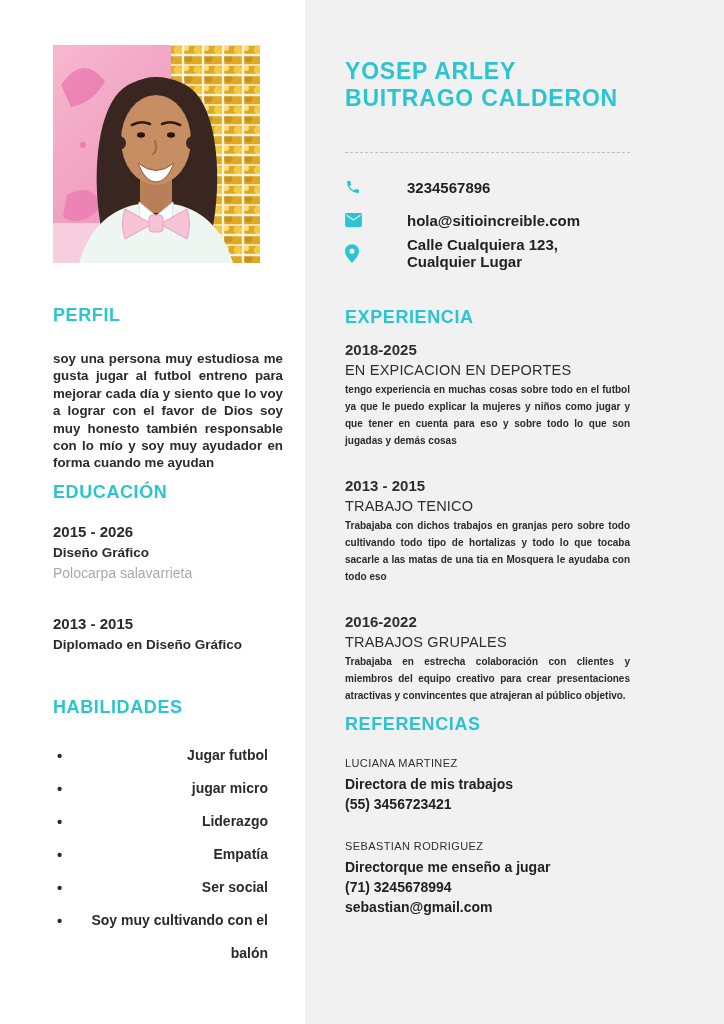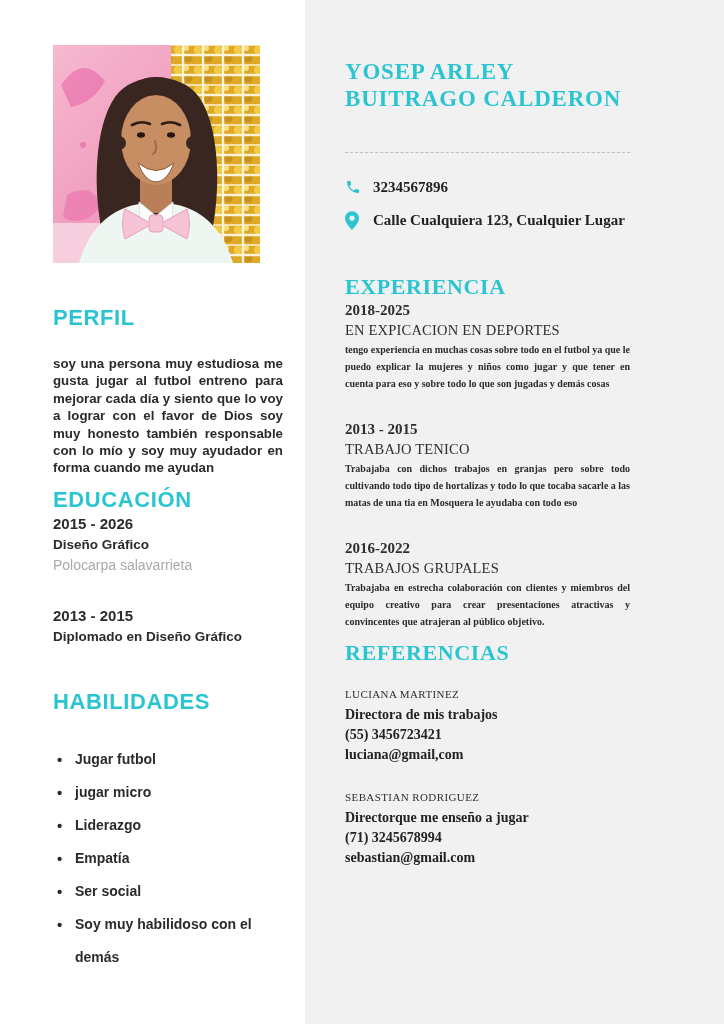--- a/index.html
+++ b/index.html
@@ -14,72 +14,72 @@
 
   
   .col-left {
     width: 305px; background: #ffffff;
     padding: 45px 22px 0 53px;
   }
   .photo-frame {
     width: 207px; height: 218px; overflow: hidden; display: block;
   }
   .section-title {
-    color: #2bc5d1; font-size: 22px; font-weight: bold;
+    color: #2bc5d1; font-size: 18px; font-weight: bold;
     letter-spacing: 0.6px;
   }
   .profile-text {
     margin-top: 24px;
     font-size: 13.3px; font-weight: bold; line-height: 17.4px;
     text-align: justify; color: #2b2b2b;
   }
   .left-title-perfil { margin-top: 42px; }
   .left-title-edu { margin-top: 10px; }
-  .edu-entry-1 { }
+  .edu-entry-1 { margin-top: 18px; }
   .edu-entry-2 { margin-top: 30px; }
   .edu-dates { font-size: 15px; font-weight: bold; line-height: 22px; }
   .edu-degree { font-size: 13.5px; font-weight: bold; line-height: 20px; }
   .edu-school { font-size: 14px; font-weight: normal; color: #a9a9a9; line-height: 20px; }
   .left-title-skills { margin-top: 42px; }
-  .skills-list { margin-top: 28px; list-style: none; }
+  .skills-list { margin-top: 21px; list-style: none; text-align: right; }
   .skills-list li {
     position: relative; padding-left: 22px;
     font-size: 14px; font-weight: bold; line-height: 33px;
     max-width: 215px;
   }
   .skills-list li::before {
     content: "•"; position: absolute; left: 4px; top: 0;
     font-size: 15px;
   }
 
   
   .col-right {
     flex: 1; background: #f1f1f2;
     padding: 58px 94px 0 40px;
-    font-family: Liberation Serif, serif;
   }
   .person-name {
     color: #2bc5d1; font-size: 23px; font-weight: bold;
     line-height: 27px; letter-spacing: 0.8px;
   }
   .divider {
     margin-top: 40px; border: none;
     border-top: 1.6px dashed #bdbdbd; height: 0;
   }
   .contact-block { margin-top: 24px; }
   .contact-row {
     display: flex; align-items: center; height: 20px;
     margin-bottom: 13px;
+    gap: 34px;
   }
   .contact-icon { width: 17px; height: 20px; flex: 0 0 17px; margin-right: 11px; display: flex; align-items: center; }
   .contact-icon svg { display: block; }
   .contact-text { font-size: 15px; font-weight: bold; color: #222; }
 
   .right-title-exp { margin-top: 44px; }
-  .exp-entry-1 { margin-top: 0; }
+  .exp-entry-1 { margin-top: 12px; }
   .exp-entry-2 { margin-top: 27px; }
   .exp-entry-3 { margin-top: 27px; }
   .exp-period { font-size: 15px; font-weight: bold; line-height: 20px; color: #2e2e2e; }
   .exp-role {
     font-size: 14.5px; font-weight: normal; line-height: 20px;
     color: #2e2e2e; letter-spacing: 0.2px;
   }
   .exp-desc {
     font-size: 10px; font-weight: bold; line-height: 17px;
     text-align: justify; color: #2b2b2b; margin-top: 1px;
@@ -169,41 +169,49 @@
       <div class="edu-degree">Diplomado en Diseño Gráfico</div>
     </div>
 
     <h2 class="section-title left-title-skills">HABILIDADES</h2>
     <ul class="skills-list">
       <li>Jugar futbol</li>
       <li>jugar micro</li>
       <li>Liderazgo</li>
       <li>Empatía</li>
       <li>Ser social</li>
-      <li>Soy muy habilidoso con el demás</li>
+      <li>Soy muy cultivando con el balón</li>
     </ul>
   </div>
 
   <div class="col-right">
 
     <h1 class="person-name"><span>YOSEP ARLEY</span><br><span>BUITRAGO CALDERON</span></h1>
 
     <hr class="divider">
 
     <div class="contact-block">
       <div class="contact-row">
         <span class="contact-icon">
           <svg width="16" height="16" viewBox="0 0 24 24">
               <path fill="#2bc5d1" d="M6.6 10.8c1.4 2.8 3.8 5.1 6.6 6.6l2.2-2.2c.3-.3.7-.4 1-.2 1.1.4 2.4.6 3.6.6.6 0 1 .4 1 1V20c0 .6-.4 1-1 1C10.8 21 3 13.2 3 4c0-.6.4-1 1-1h3.5c.6 0 1 .4 1 1 0 1.2.2 2.4.6 3.6.1.3 0 .7-.2 1l-2.3 2.2z"></path>
             </svg>
         </span>
         <span class="contact-text">3234567896</span>
       </div>
       <div class="contact-row">
         <span class="contact-icon">
+          <svg width="17" height="14" viewBox="0 0 24 20">
+              <path fill="#2bc5d1" d="M2 0h20c1.1 0 2 .9 2 2v16c0 1.1-.9 2-2 2H2c-1.1 0-2-.9-2-2V2C0 .9.9 0 2 0zm10 11L22 4V2L12 9 2 2v2l10 7z"></path>
+            </svg>
+        </span>
+        <span class="contact-text">hola@sitioincreible.com</span>
+      </div>
+      <div class="contact-row">
+        <span class="contact-icon">
           <svg width="14" height="19" viewBox="0 0 24 32">
               <path fill="#2bc5d1" d="M12 0C5.4 0 0 5.4 0 12c0 9 12 20 12 20s12-11 12-20C24 5.4 18.6 0 12 0zm0 16.5c-2.5 0-4.5-2-4.5-4.5s2-4.5 4.5-4.5 4.5 2 4.5 4.5-2 4.5-4.5 4.5z"></path>
             </svg>
         </span>
         <span class="contact-text">Calle Cualquiera 123, Cualquier Lugar</span>
       </div>
     </div>
 
     <h2 class="section-title right-title-exp">EXPERIENCIA</h2>
 
@@ -224,21 +232,20 @@
       <div class="exp-role">TRABAJOS GRUPALES</div>
       <p class="exp-desc">Trabajaba en estrecha colaboración con clientes y miembros del equipo creativo para crear presentaciones atractivas y convincentes que atrajeran al público objetivo.</p>
     </div>
 
     <h2 class="section-title right-title-refs">REFERENCIAS</h2>
 
     <div class="ref-entry-1">
       <div class="ref-name">LUCIANA MARTINEZ</div>
       <div class="ref-line">Directora de mis trabajos</div>
       <div class="ref-line">(55) 3456723421</div>
-      <div class="ref-line">luciana@gmail,com</div>
     </div>
 
     <div class="ref-entry-2">
       <div class="ref-name">SEBASTIAN RODRIGUEZ</div>
       <div class="ref-line">Directorque me enseño a jugar</div>
       <div class="ref-line">(71) 3245678994</div>
       <div class="ref-line">sebastian@gmail.com</div>
     </div>
 
   </div>

